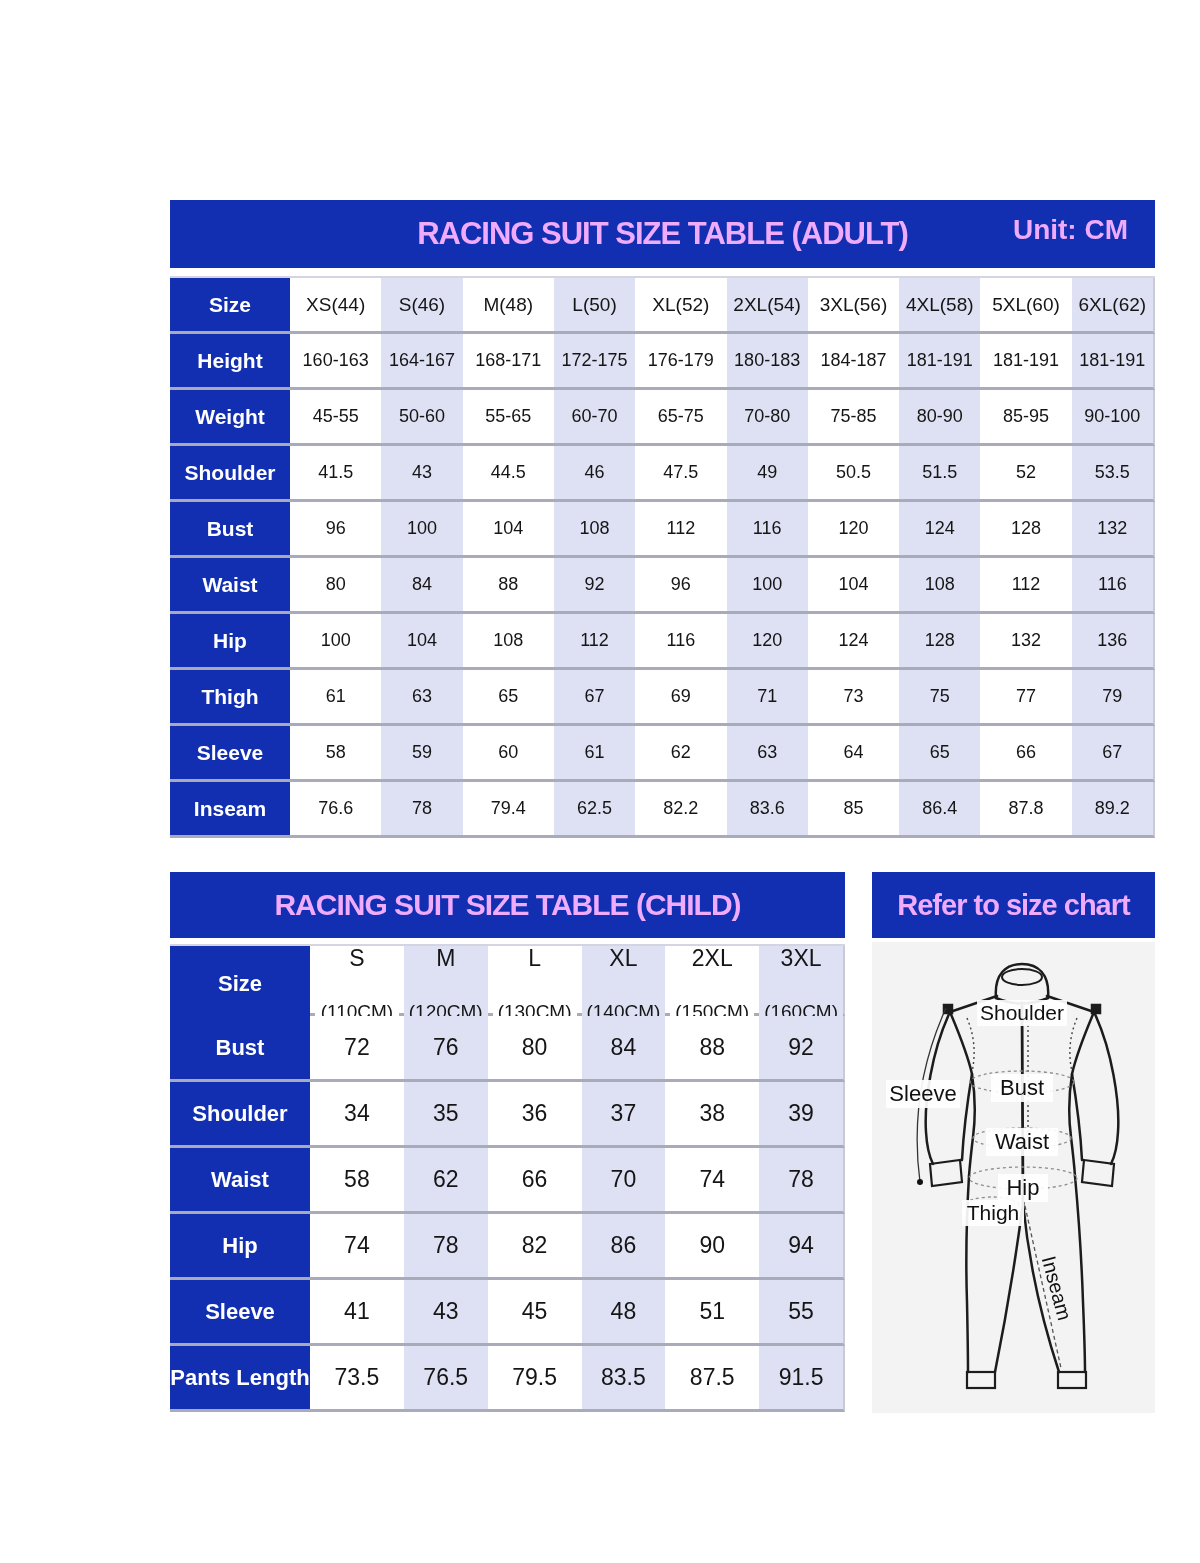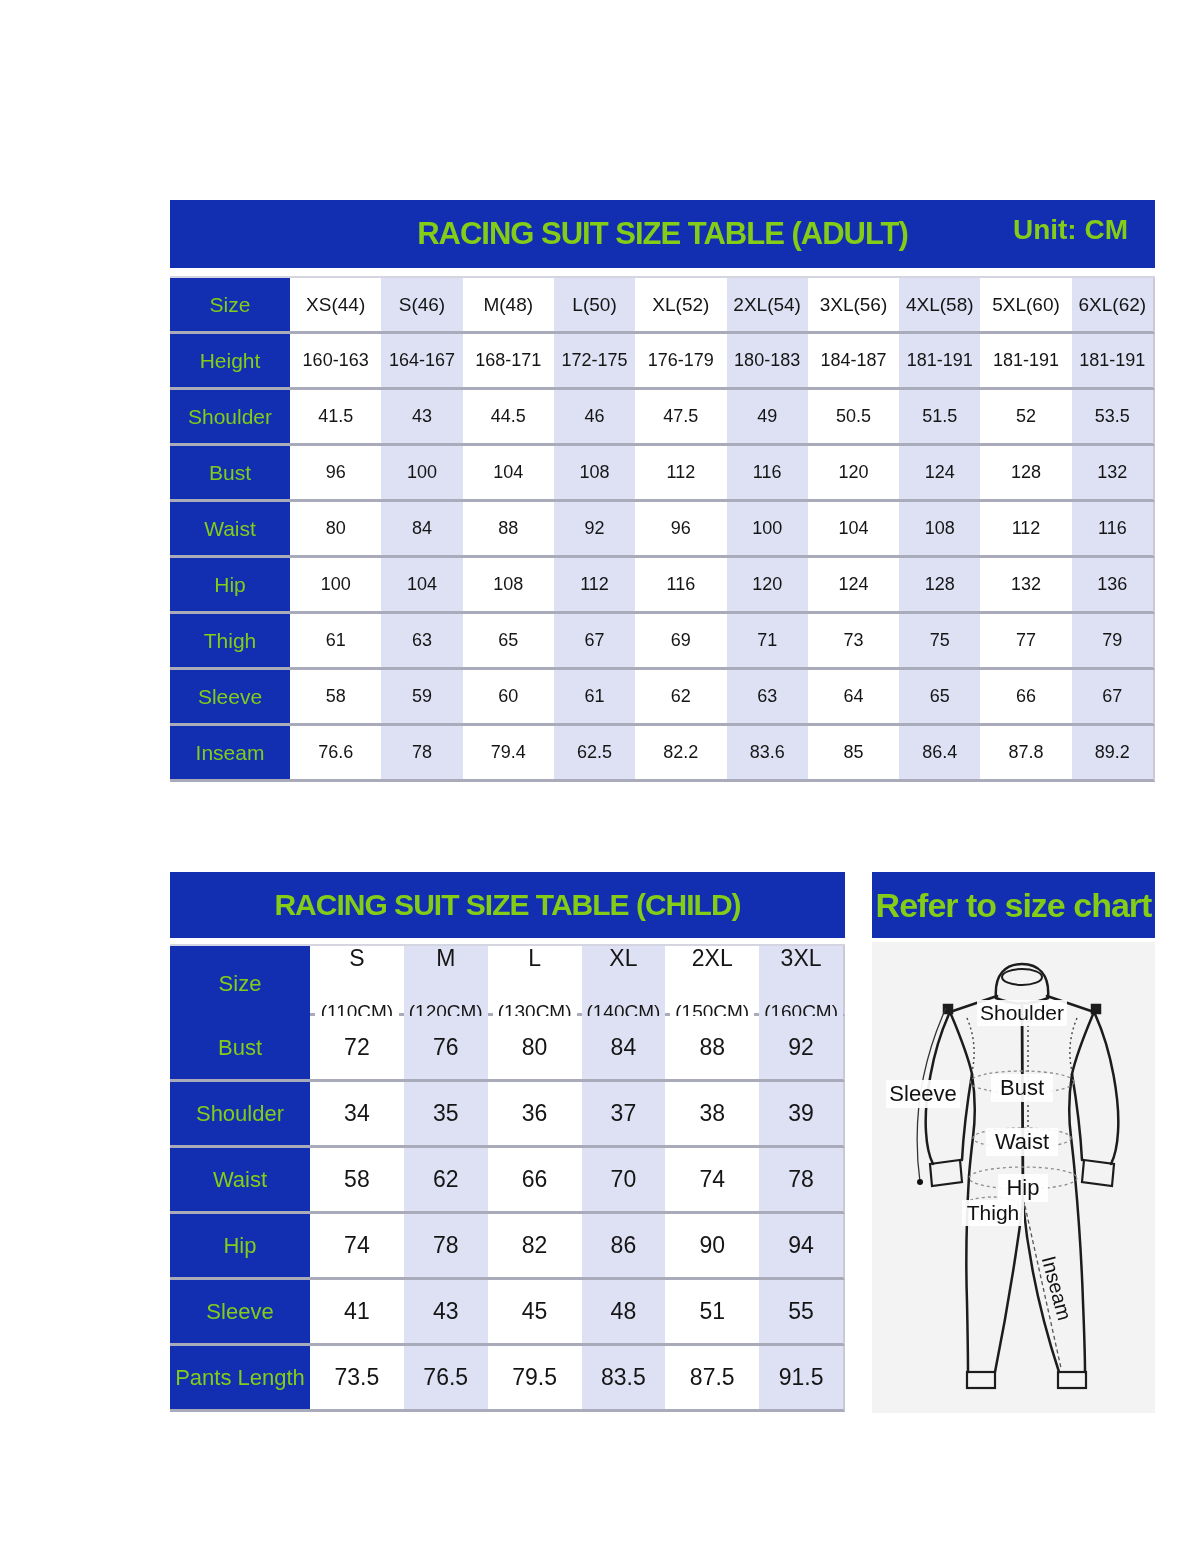--- a/index.html
+++ b/index.html
@@ -1,20 +1,20 @@
 <!DOCTYPE html>
 <html><head>
 <meta charset="utf-8">
 <style>
   html,body{margin:0;padding:0;background:#fff;}
   .canvas{position:relative;width:1200px;height:1563px;background:#fff;
           font-family:"Liberation Sans",sans-serif;overflow:hidden;}
 
   
-  .titlebar{background:#122fb2;color:#84cc16;display:flex;align-items:center;
+  .titlebar{background:#122fb2;color:#f0abfc;display:flex;align-items:center;
             justify-content:center;font-weight:bold;letter-spacing:-1px;position:relative;}
 
   
   .adult{position:absolute;left:170px;top:200px;width:985px;}
   .adult .titlebar{height:68px;font-size:31px;}
   .adult .unit{position:absolute;right:27px;top:0;height:59px;display:flex;align-items:center;
                font-size:28px;letter-spacing:0;}
   .adult .tbl{margin-top:8px;}
   .adult .trow{grid-template-columns:120px repeat(10,1fr);height:53px;}
   .adult .label-cell{font-size:21px;}
@@ -33,25 +33,25 @@
   .child .size-row .cell .l1{font-size:23px;}
   .child .size-row .cell .l2{font-size:19px;margin-top:31px;}
 
   
   .tbl{border-top:2px solid #d4d5e0;}
   .trow{display:grid;column-gap:5px;background:#fff;border-bottom:3px solid #a9aaba;
         border-right:2px solid #c9cad6;}
   .cell,.label-cell{display:flex;align-items:center;justify-content:center;color:#151515;}
   .cell{background:#ffffff;}
   .cell.alt{background:#dee0f3;}
-  .label-cell{background:#122fb2;color:#84cc16;font-weight:normal;}
+  .label-cell{background:#122fb2;color:#ffffff;font-weight:bold;}
 
   
   .panel{position:absolute;left:872px;top:872px;width:283px;}
-  .panel .titlebar{height:66px;font-size:34px;}
+  .panel .titlebar{height:66px;font-size:29px;}
   .panel .figure{margin-top:4px;height:471px;background:#f3f3f4;}
   .panel svg{display:block;}
 </style>
 </head>
 <body>
 
 <div class="canvas">
 
   <section class="adult">
     <div class="titlebar">
@@ -79,20 +79,33 @@
           <div class="cell">168-171</div>
           <div class="cell alt">172-175</div>
           <div class="cell">176-179</div>
           <div class="cell alt">180-183</div>
           <div class="cell">184-187</div>
           <div class="cell alt">181-191</div>
           <div class="cell">181-191</div>
           <div class="cell alt">181-191</div>
         </div>
         <div class="trow">
+          <div class="label-cell">Weight</div>
+          <div class="cell">45-55</div>
+          <div class="cell alt">50-60</div>
+          <div class="cell">55-65</div>
+          <div class="cell alt">60-70</div>
+          <div class="cell">65-75</div>
+          <div class="cell alt">70-80</div>
+          <div class="cell">75-85</div>
+          <div class="cell alt">80-90</div>
+          <div class="cell">85-95</div>
+          <div class="cell alt">90-100</div>
+        </div>
+        <div class="trow">
           <div class="label-cell">Shoulder</div>
           <div class="cell">41.5</div>
           <div class="cell alt">43</div>
           <div class="cell">44.5</div>
           <div class="cell alt">46</div>
           <div class="cell">47.5</div>
           <div class="cell alt">49</div>
           <div class="cell">50.5</div>
           <div class="cell alt">51.5</div>
           <div class="cell">52</div>

